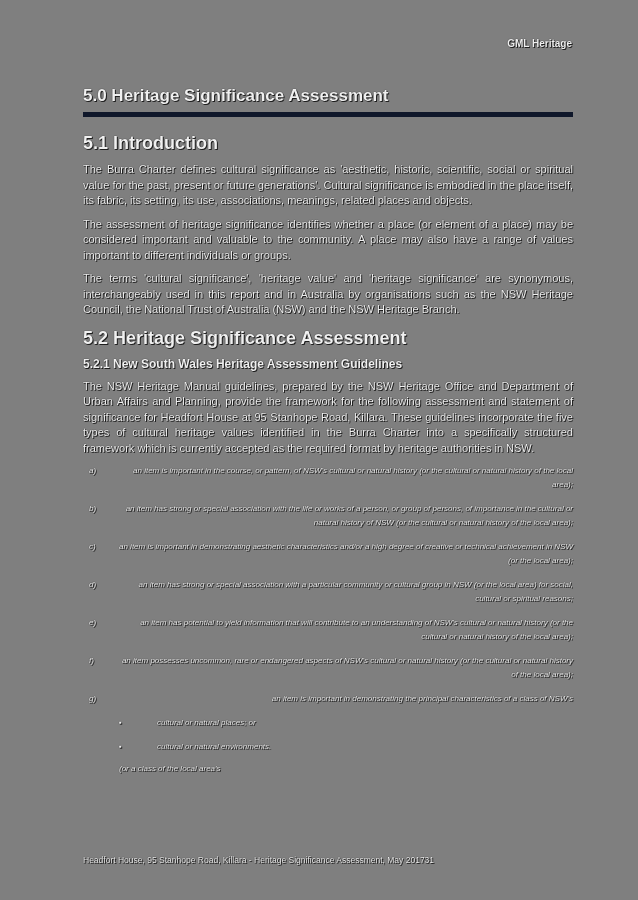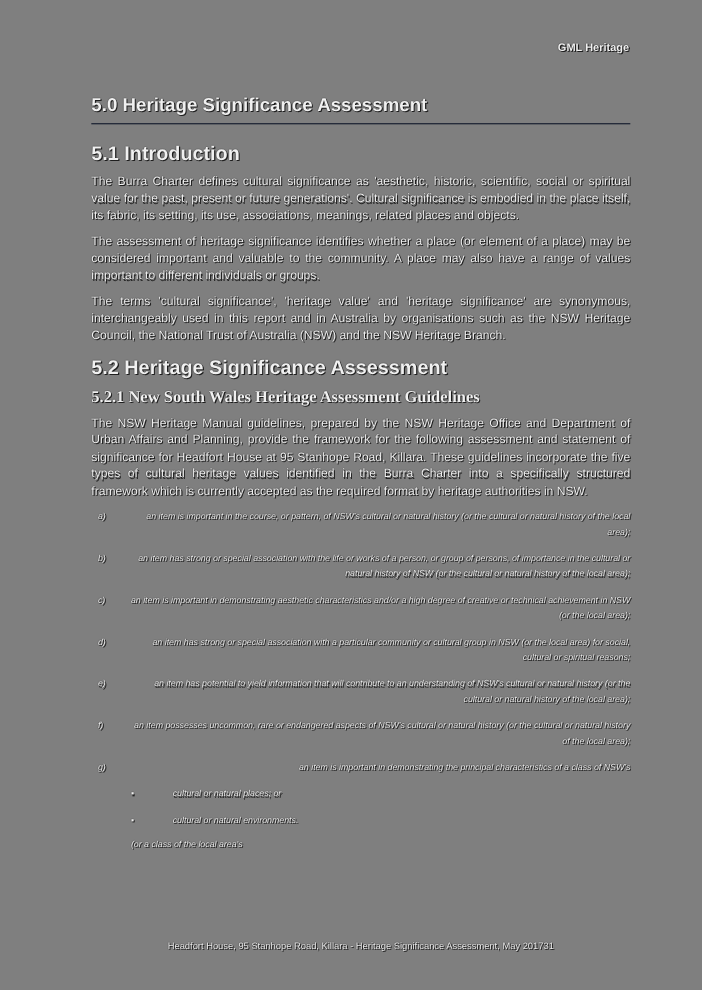--- a/index.html
+++ b/index.html
@@ -16,43 +16,43 @@
   }
   .header {
     position: absolute; right: 66px; top: 38px;
     font-size: 10px; font-weight: bold;
   }
   .page {
     position: absolute; left: 83px; top: 86px; width: 490px;
   }
   h1 {
     font-size: 17px; font-weight: bold; margin: 0; padding-bottom: 6px;
-    border-bottom: 1px solid #0f172a;
+    border-bottom: 5px solid #0f172a;
   }
   h2 { font-size: 18px; font-weight: bold; margin: 16px 0 8px 0; }
-  h3 { font-size: 15px; font-weight: bold; margin: 8px 0 8px 0; font-family: Liberation Serif, serif; }
+  h3 { font-size: 12px; font-weight: bold; margin: 8px 0 8px 0; }
   p {
     font-size: 11px; line-height: 15.5px; margin: 0 0 8px 0; text-align: justify;
   }
   ol.criteria { list-style: none; padding: 0; margin: 6px 0 0 0; }
   ol.criteria li {
     display: flex; font-size: 8px; font-style: italic; line-height: 14px;
     margin-bottom: 10px;
   }
   .crit-letter { width: 28px; flex: none; padding-left: 6px; }
   .crit-text { flex: 1; text-align: right; }
   ul.sub { list-style: none; padding: 0; margin: 0 0 0 36px; }
   ul.sub li {
     display: flex; font-size: 8px; font-style: italic; line-height: 14px; margin-bottom: 10px;
   }
   .bullet { width: 38px; flex: none; }
   .trail { font-size: 8px; font-style: italic; margin-left: 36px; }
   .footer {
     position: absolute; left: 83px; top: 855px; width: 490px;
-    display: flex; justify-content: center; font-size: 8.5px;
+    display: flex; justify-content: flex-start; font-size: 8.5px;
   }
 </style>
 </head>
 <body>
 
 <div class="header txt">GML Heritage</div>
 
 <div class="page">
   <h1 class="txt">5.0 Heritage Significance Assessment</h1>
 

